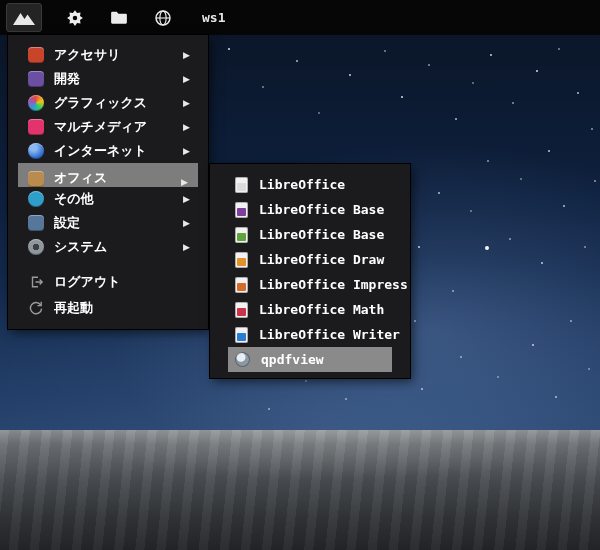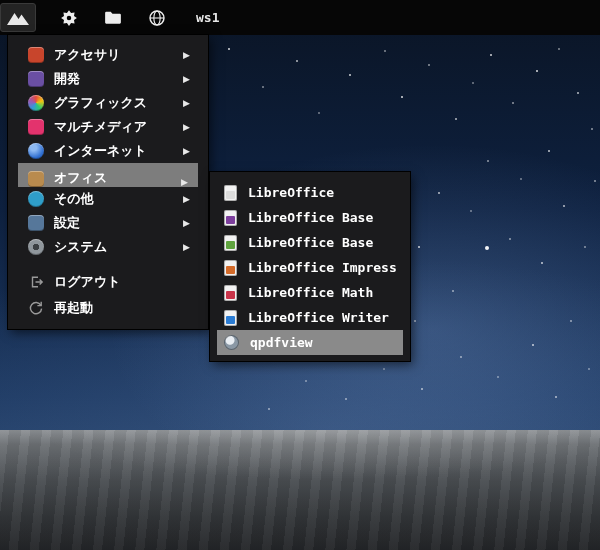--- a/index.html
+++ b/index.html
@@ -45,21 +45,21 @@
              30px 516px 0 0 rgba(255,255,255,.35), 96px 510px 0 0 rgba(255,255,255,.28),
              205px 536px 0 0 rgba(255,255,255,.3), 560px 520px 0 0 rgba(255,255,255,.25); }
   .terrain { position:absolute; left:0; right:0; top:430px; height:120px;
              background:
                radial-gradient(ellipse 420px 70px at 55% 0%, rgba(255,255,255,.14), transparent 70%),
                repeating-linear-gradient(96deg, rgba(255,255,255,.04) 0 9px, rgba(0,0,0,.06) 9px 21px),
                linear-gradient(to bottom, #8e9296 0%, #6d7175 12%, #4a4e52 42%, #333639 72%, #232528 100%); }
 
   
   .panel { position:absolute; top:0; left:0; right:0; height:35px; background:#060606;
-           display:flex; align-items:center; gap:22px; padding:0 0; z-index:10; }
+           display:flex; align-items:center; gap:22px; padding:0 6px; z-index:10; }
   .logo-btn { width:36px; height:29px; background:#242424; border:1px solid #3a3a3a; border-radius:3px;
               display:flex; align-items:center; justify-content:center; cursor:pointer; }
   .panel-icon { width:22px; height:22px; display:flex; align-items:center; justify-content:center; cursor:pointer; }
   .ws { color:#e6e6e6; font:bold 13px "DejaVu Sans Mono", monospace; margin-left:6px; }
 
   
   .menu { position:absolute; left:8px; top:35px; width:200px; background:#1b1b1d;
           padding:8px 8px; z-index:20; box-shadow:0 0 0 1px #000, 3px 4px 10px rgba(0,0,0,.55); }
   .menu-item { height:24px; display:flex; align-items:center; gap:10px; padding:0 10px 0 12px; cursor:pointer; }
   .menu-item.action { height:26px; }
@@ -70,22 +70,22 @@
 
   .cat-icon { width:16px; height:16px; border-radius:4px; flex:0 0 16px;
               background:var(--c,#888); box-shadow: inset 0 1px 0 rgba(255,255,255,.35), inset 0 -1px 0 rgba(0,0,0,.3); }
   .cat-icon.round { border-radius:50%; }
   .cat-icon.rainbow { border-radius:50%;
       background:conic-gradient(#e74c3c,#f1c40f,#2ecc71,#3498db,#9b59b6,#e74c3c); }
   .cat-icon.globe { background:radial-gradient(circle at 35% 30%, #8db9f2 0 3px, var(--c) 10px); border-radius:50%; }
   .cat-icon.gear { background:radial-gradient(circle at 50% 50%, #3c4044 0 3px, var(--c) 3.5px); border-radius:50%; }
   .act-icon { width:16px; height:16px; flex:0 0 16px; }
 
-  .submenu { position:absolute; left:210px; top:172px; width:200px; background:#1b1b1d;
-             padding:8px 0 6px; z-index:20; box-shadow:0 0 0 1px #000, 3px 4px 10px rgba(0,0,0,.55); }
+  .submenu { position:absolute; left:210px; top:164px; width:200px; background:#1b1b1d;
+             padding:8px 11px 6px; z-index:20; box-shadow:0 0 0 1px #000, 3px 4px 10px rgba(0,0,0,.55); }
   .sub-item { height:25px; display:flex; align-items:center; gap:11px; padding:0 10px 0 14px; cursor:pointer; }
   .sub-item .label { flex:1; color:#fff; font:bold 13px "DejaVu Sans Mono", monospace; white-space:nowrap; }
   .sub-item.highlight { background:var(--hl,#8a8a8a); margin:0 7px; padding-left:7px; }
   .lo-icon { width:13px; height:16px; flex:0 0 13px; background:#f2f2f2; border-radius:2px;
              position:relative; box-shadow:inset 0 0 0 1px rgba(0,0,0,.28); }
   .lo-icon::after { content:""; position:absolute; left:2px; right:2px; top:6px; bottom:2px;
                     background:var(--c,#ccc); border-radius:1px; }
   .qpdf-icon { width:15px; height:15px; flex:0 0 15px; border-radius:50%;
                background:radial-gradient(circle at 40% 35%, #e9eef3 0 4px, var(--c,#6d7a85) 5px);
                box-shadow:inset 0 0 0 1px rgba(0,0,0,.35); }
@@ -210,20 +210,24 @@
     <div class="sub-item">
       <span class="lo-icon" style="--c: #7d3f9d;"></span>
       <span class="label">LibreOffice Base</span>
     </div>
 
     <div class="sub-item">
       <span class="lo-icon" style="--c: #5fa33e;"></span>
       <span class="label">LibreOffice Base</span>
     </div>
 
+    <div class="sub-item">
+      <span class="lo-icon" style="--c: #e0932a;"></span>
+      <span class="label">LibreOffice Draw</span>
+    </div>
 
     <div class="sub-item">
       <span class="lo-icon" style="--c: #d46b2a;"></span>
       <span class="label">LibreOffice Impress</span>
     </div>
 
     <div class="sub-item">
       <span class="lo-icon" style="--c: #c9344a;"></span>
       <span class="label">LibreOffice Math</span>
     </div>

